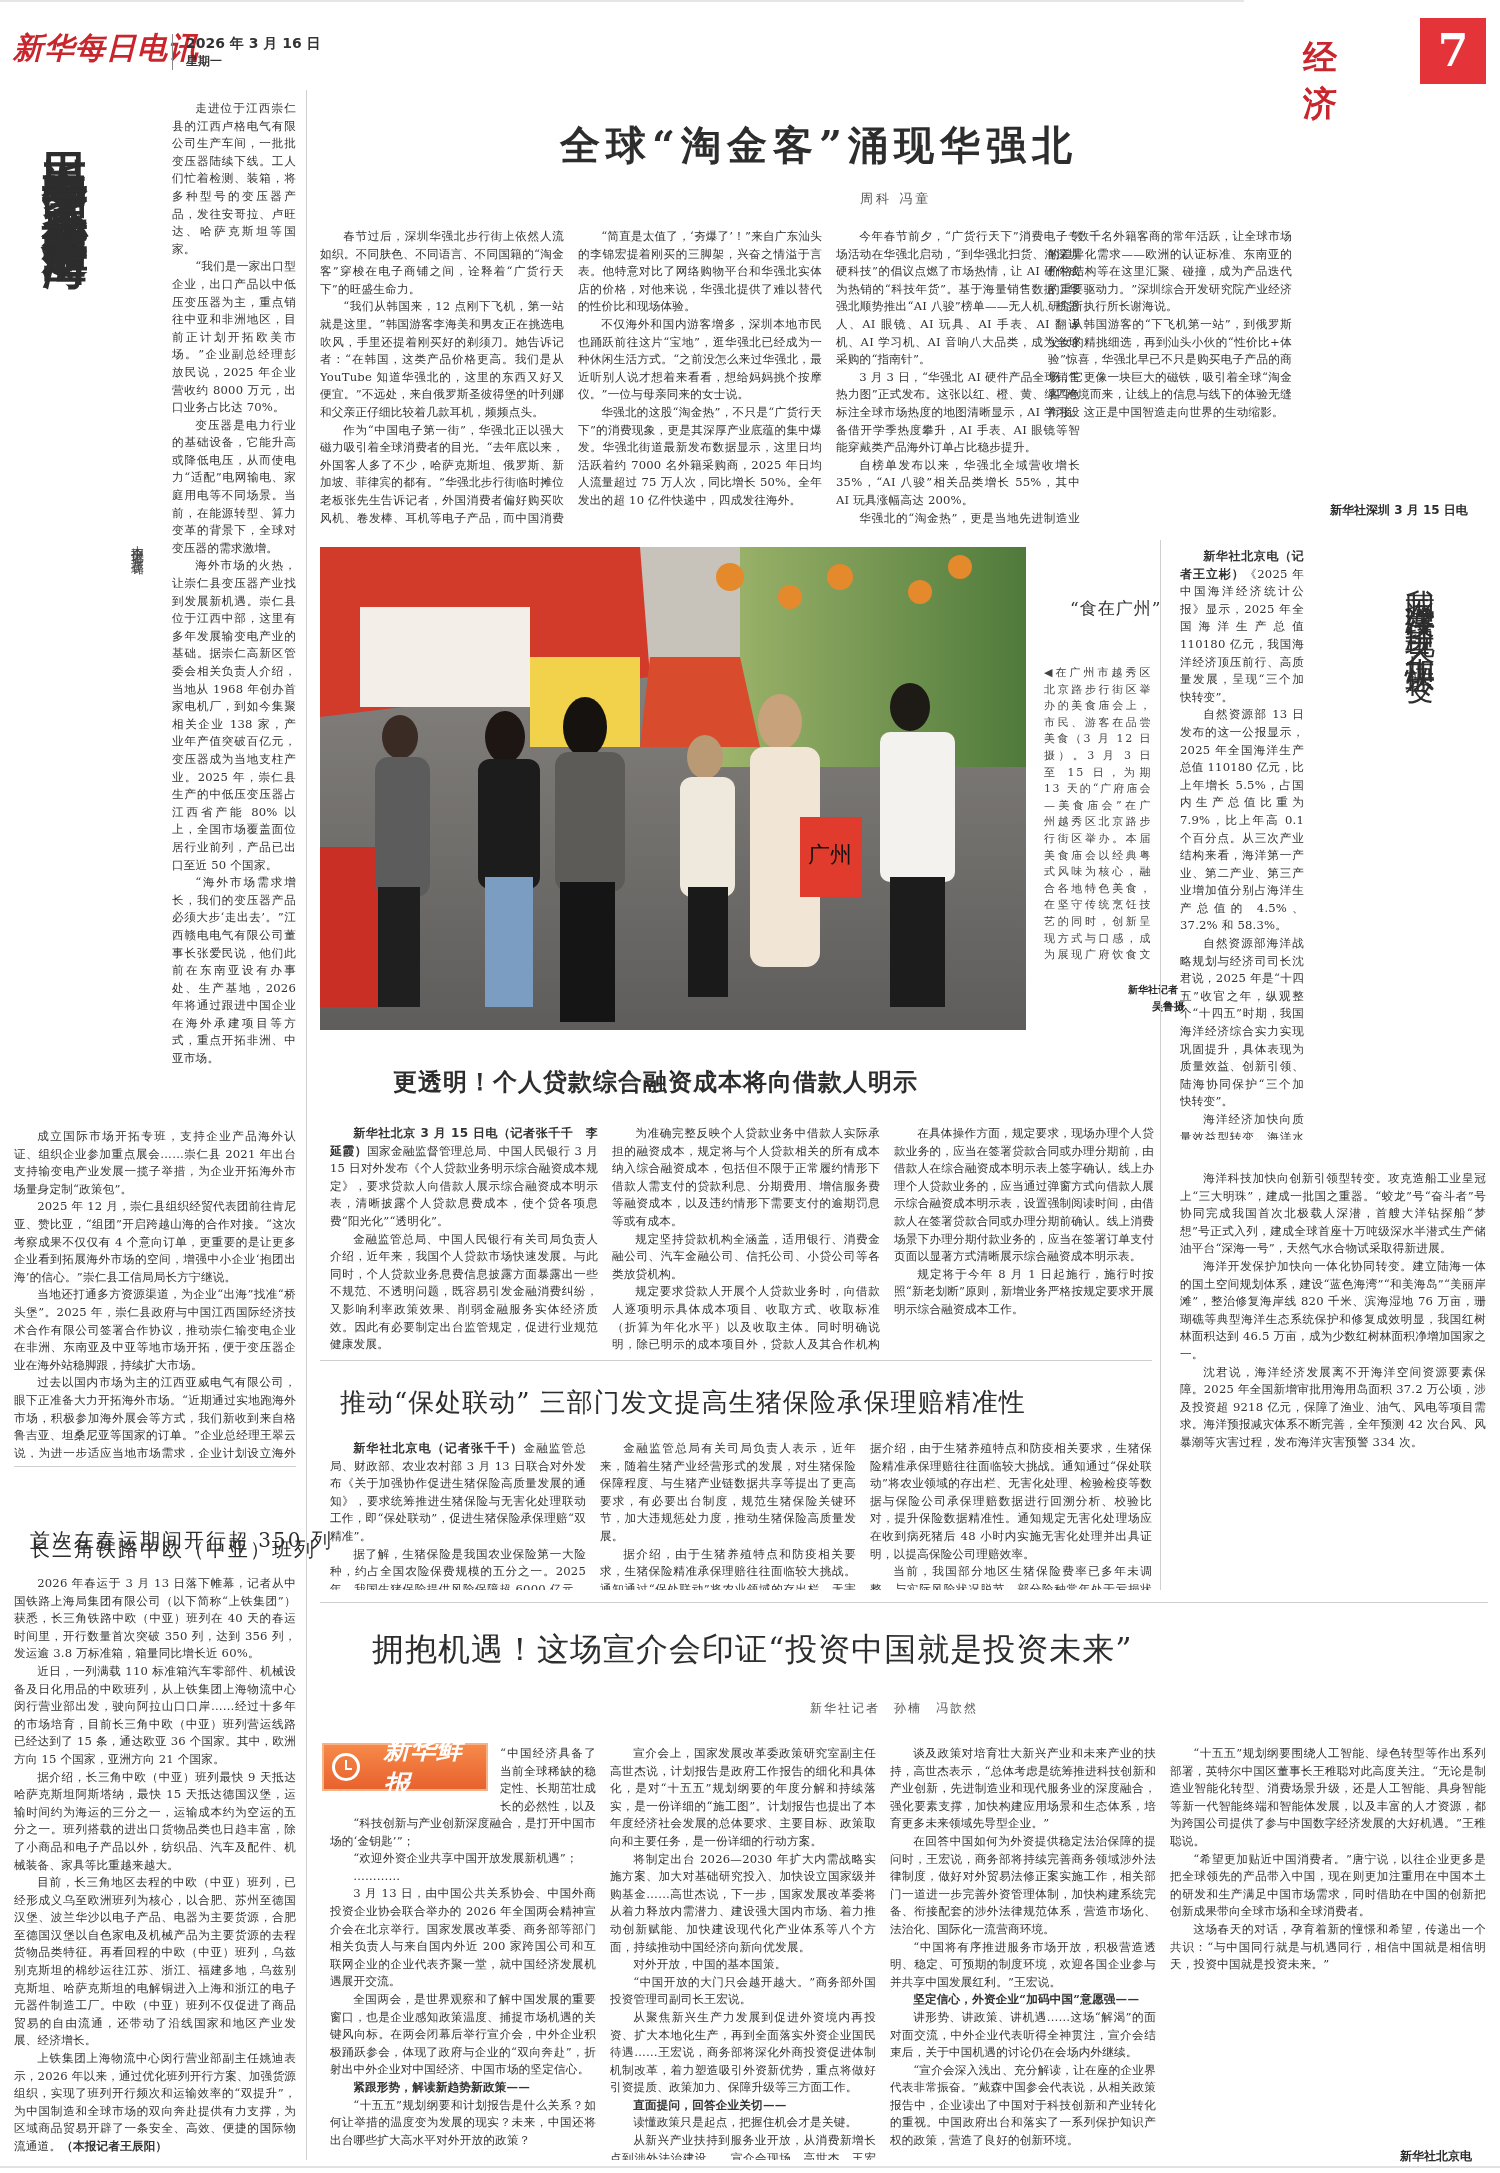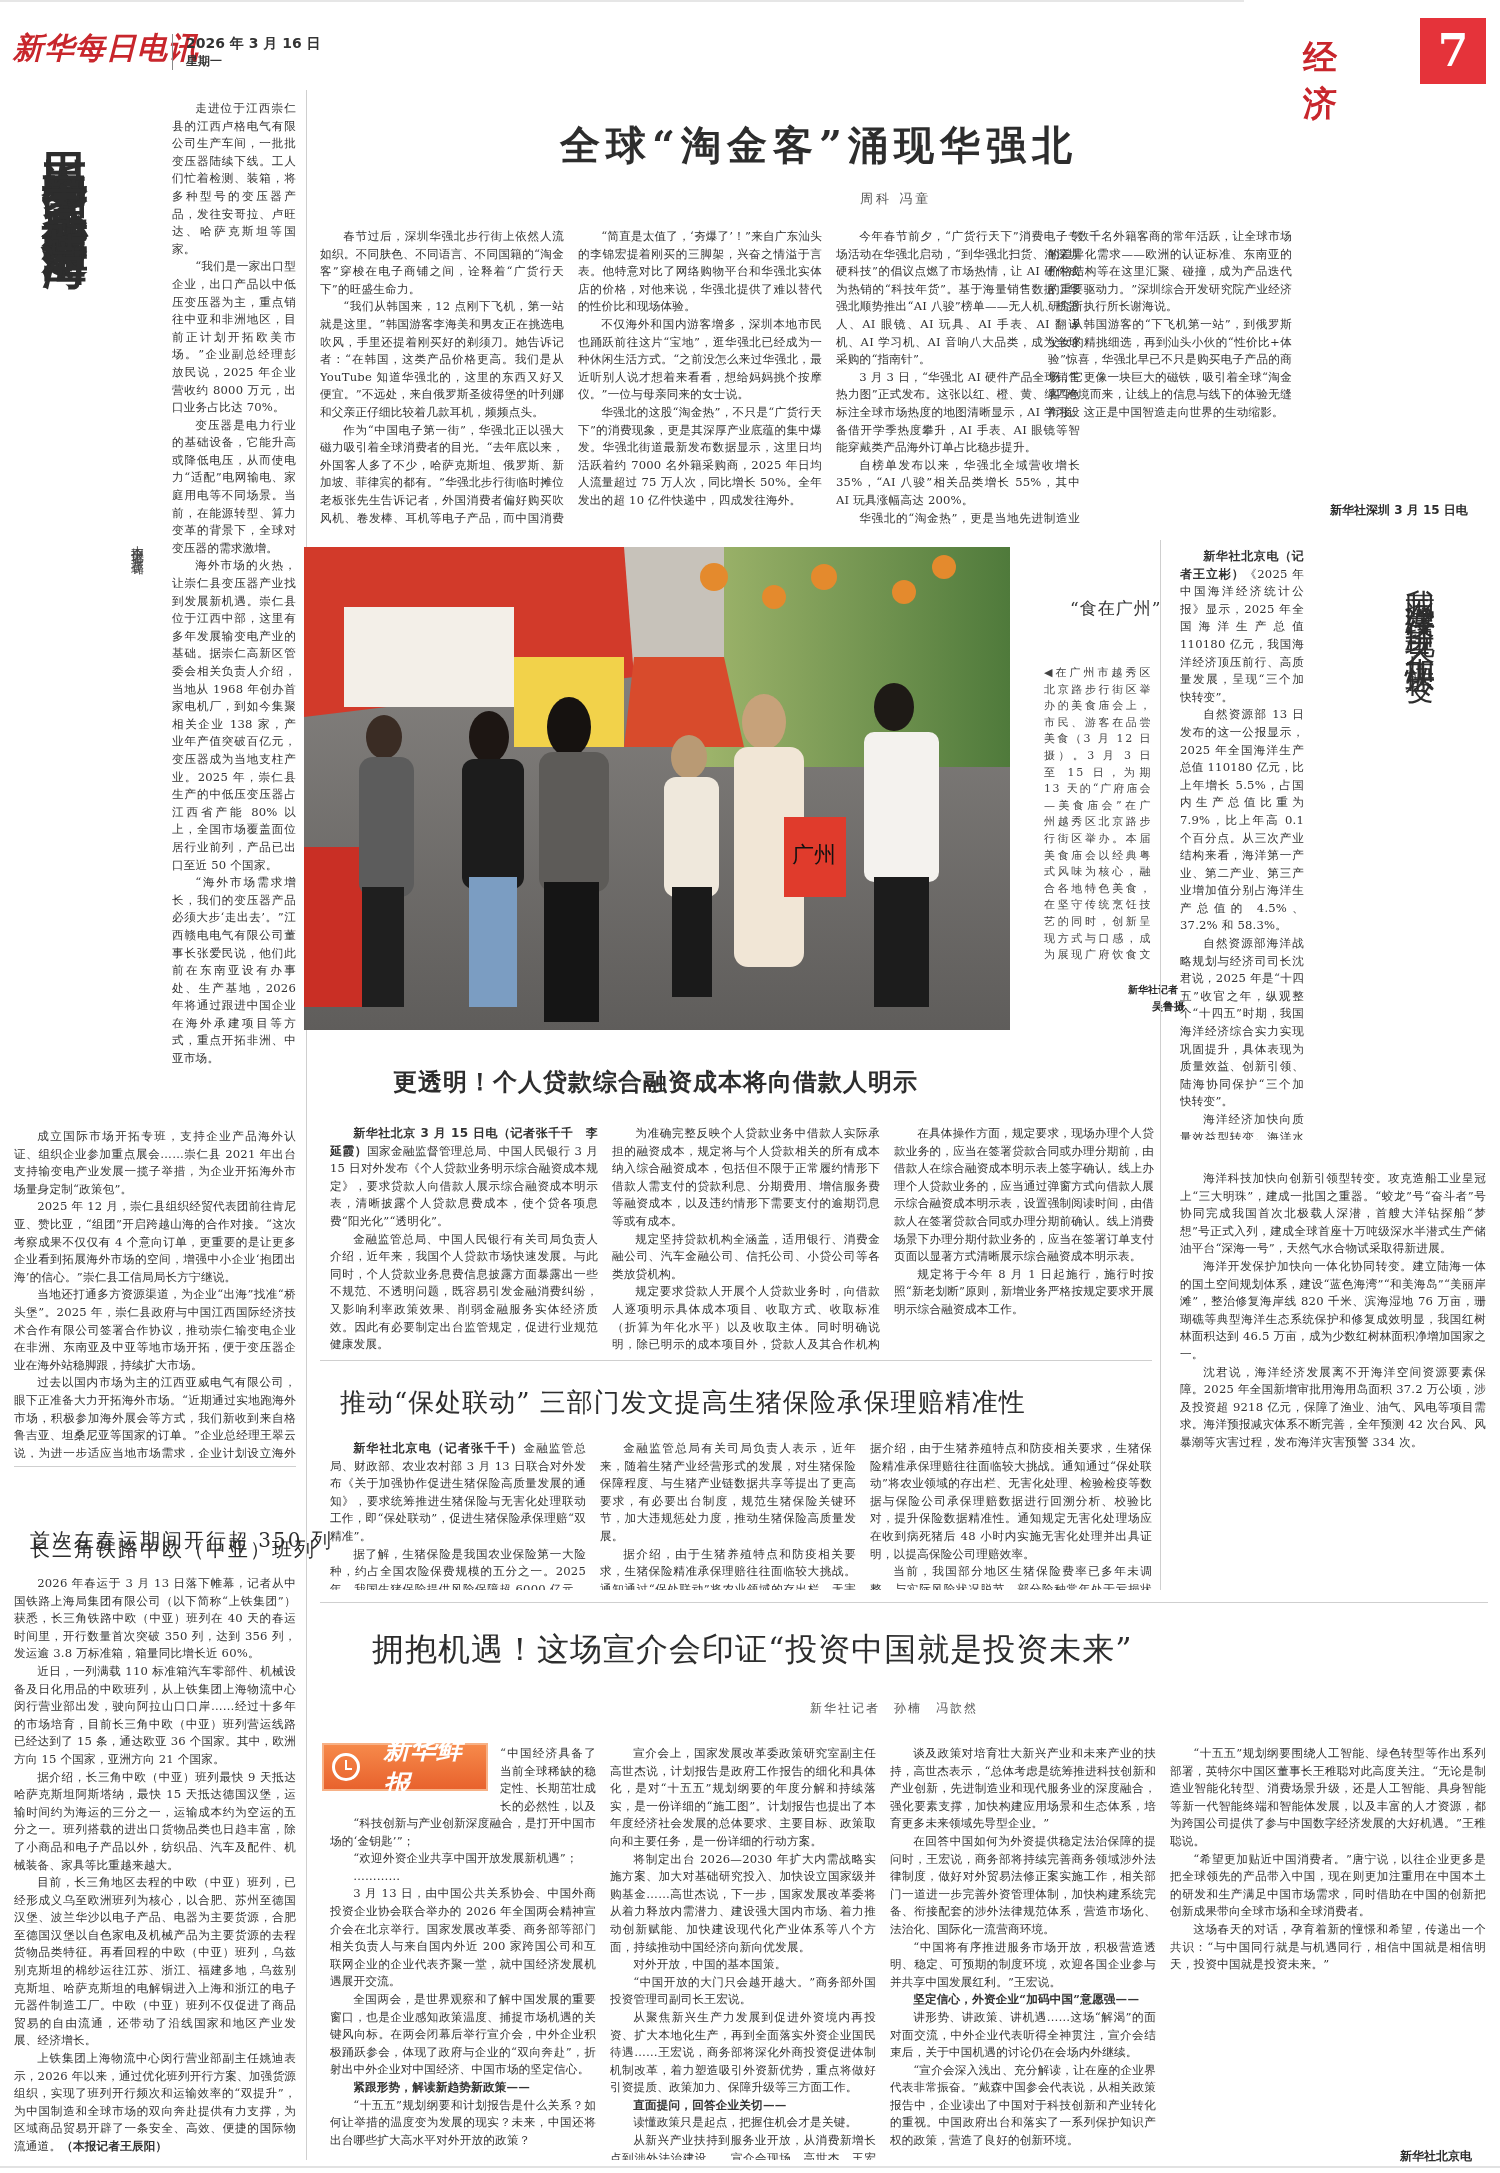--- a/index.html
+++ b/index.html
@@ -84,21 +84,21 @@
   <p>3 月 3 日，“华强北 AI 硬件产品全球销售热力图”正式发布。这张以红、橙、黄、绿四色标注全球市场热度的地图清晰显示，AI 学习设备借开学季热度攀升，AI 手表、AI 眼镜等智能穿戴类产品海外订单占比稳步提升。</p>
   <p>自榜单发布以来，华强北全域营收增长 35%，“AI 八骏”相关品类增长 55%，其中 AI 玩具涨幅高达 200%。</p>
   <p>华强北的“淘金热”，更是当地先进制造业和现代生产性服务业深度协同的结果。这种产业生态让华强北跑出了“上午设计、下午打样、次日量产、一周出海”的快节奏。</p>
 </div>
 <div class="abs body-text" style="left:1048px;top:228px;width:244px;height:270px;overflow:hidden;">
   <p>“数千名外籍客商的常年活跃，让全球市场的差异化需求——欧洲的认证标准、东南亚的价格结构等在这里汇聚、碰撞，成为产品迭代的重要驱动力。”深圳综合开发研究院产业经济研究所执行所长谢海说。</p>
   <p>从韩国游客的“下飞机第一站”，到俄罗斯父女的精挑细选，再到汕头小伙的“性价比+体验”惊喜，华强北早已不只是购买电子产品的商场，它更像一块巨大的磁铁，吸引着全球“淘金客”跨境而来，让线上的信息与线下的体验无缝衔接。这正是中国智造走向世界的生动缩影。</p>
 </div>
 <div class="abs dateline" style="left:1330px;top:502px;">新华社深圳 3 月 15 日电</div>
 
-<div class="abs photo" style="left:304px;top:547px;width:706px;height:483px;background:#e5e5e5;">
+<div class="abs photo" style="left:320px;top:547px;width:706px;height:483px;background:#e5e5e5;">
   <svg width="706" height="483" viewBox="0 0 706 483">
     <defs>
       <linearGradient id="ground" x1="0" y1="0" x2="0" y2="1">
         <stop offset="0" stop-color="#8e8b88"></stop>
           <stop offset="1" stop-color="#5f5d5b"></stop>
       </linearGradient>
       <linearGradient id="trees" x1="0" y1="0" x2="1" y2="0">
         <stop offset="0" stop-color="#a3b86e"></stop>
           <stop offset="1" stop-color="#4f7a3b"></stop>
       </linearGradient>

